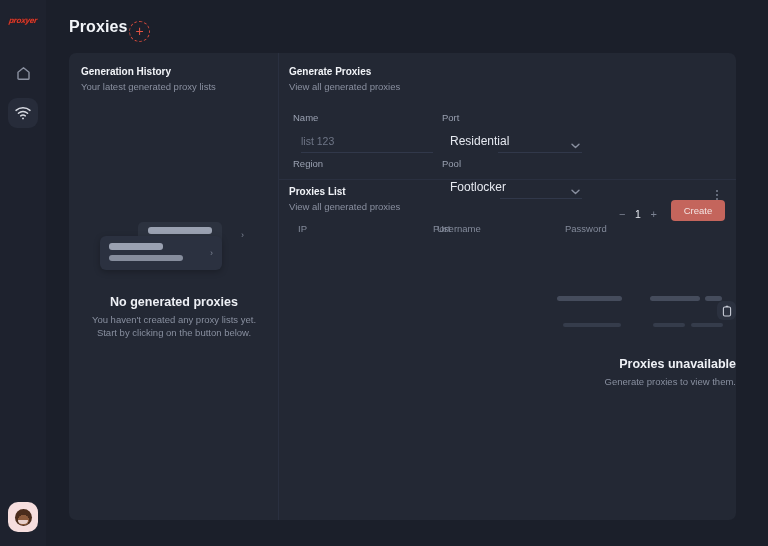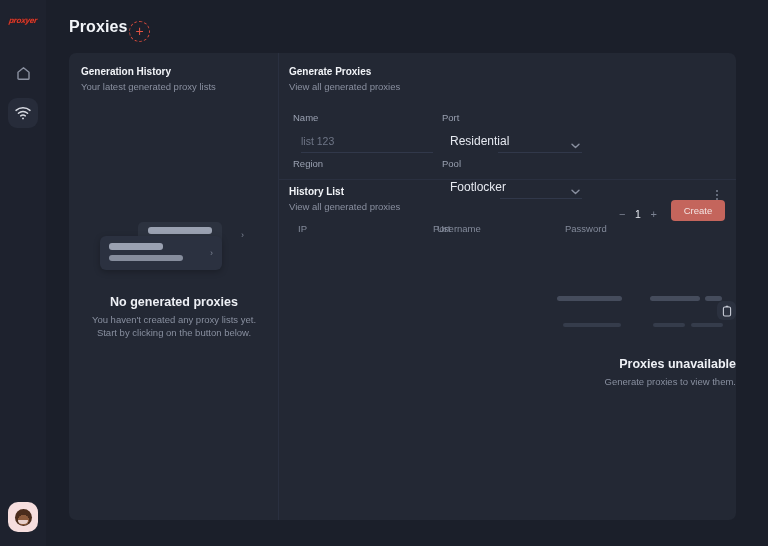--- a/index.html
+++ b/index.html
@@ -332,21 +332,21 @@
       </div>
 
       <div id="create-btn">
         <span>Create</span>
       </div>
     </div>
 
     <div id="divider-h"></div>
 
     <div id="list-head">
-      <div class="sec-title">History List</div>
+      <div class="sec-title">Proxies List</div>
       <div class="sec-sub">View all generated proxies</div>
       <div id="kebab">
         <i></i>
         <i></i>
         <i></i>
       </div>
     </div>
 
     <div id="tbl-head">
       <span id="th-ip">IP</span>

